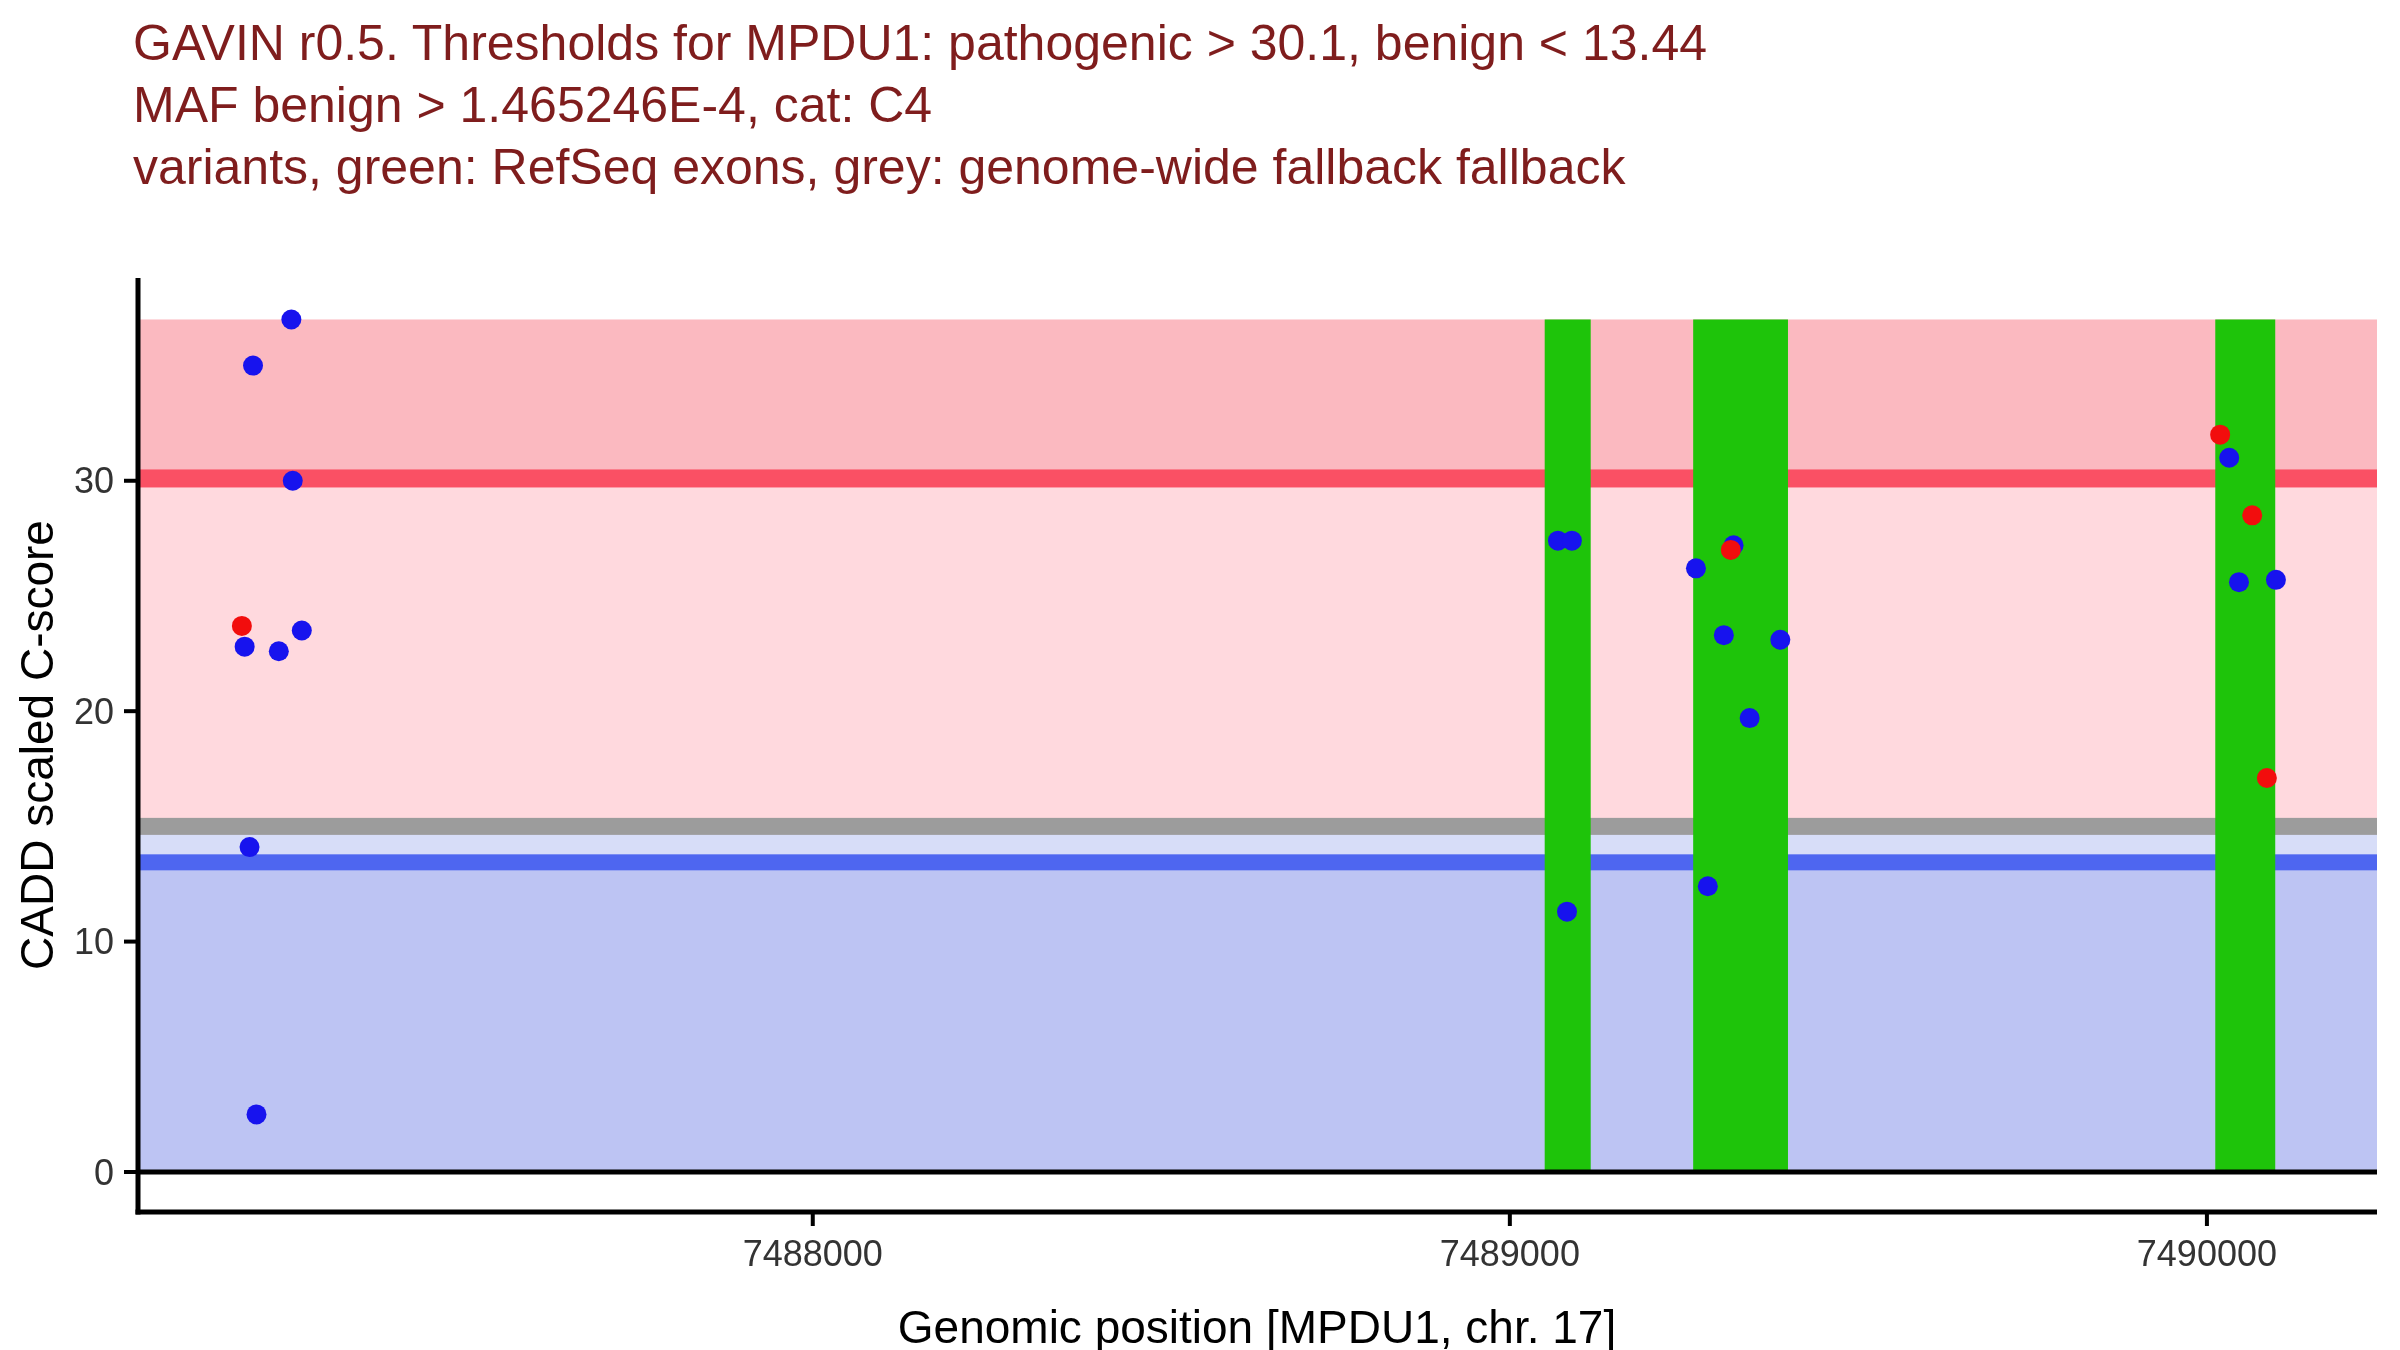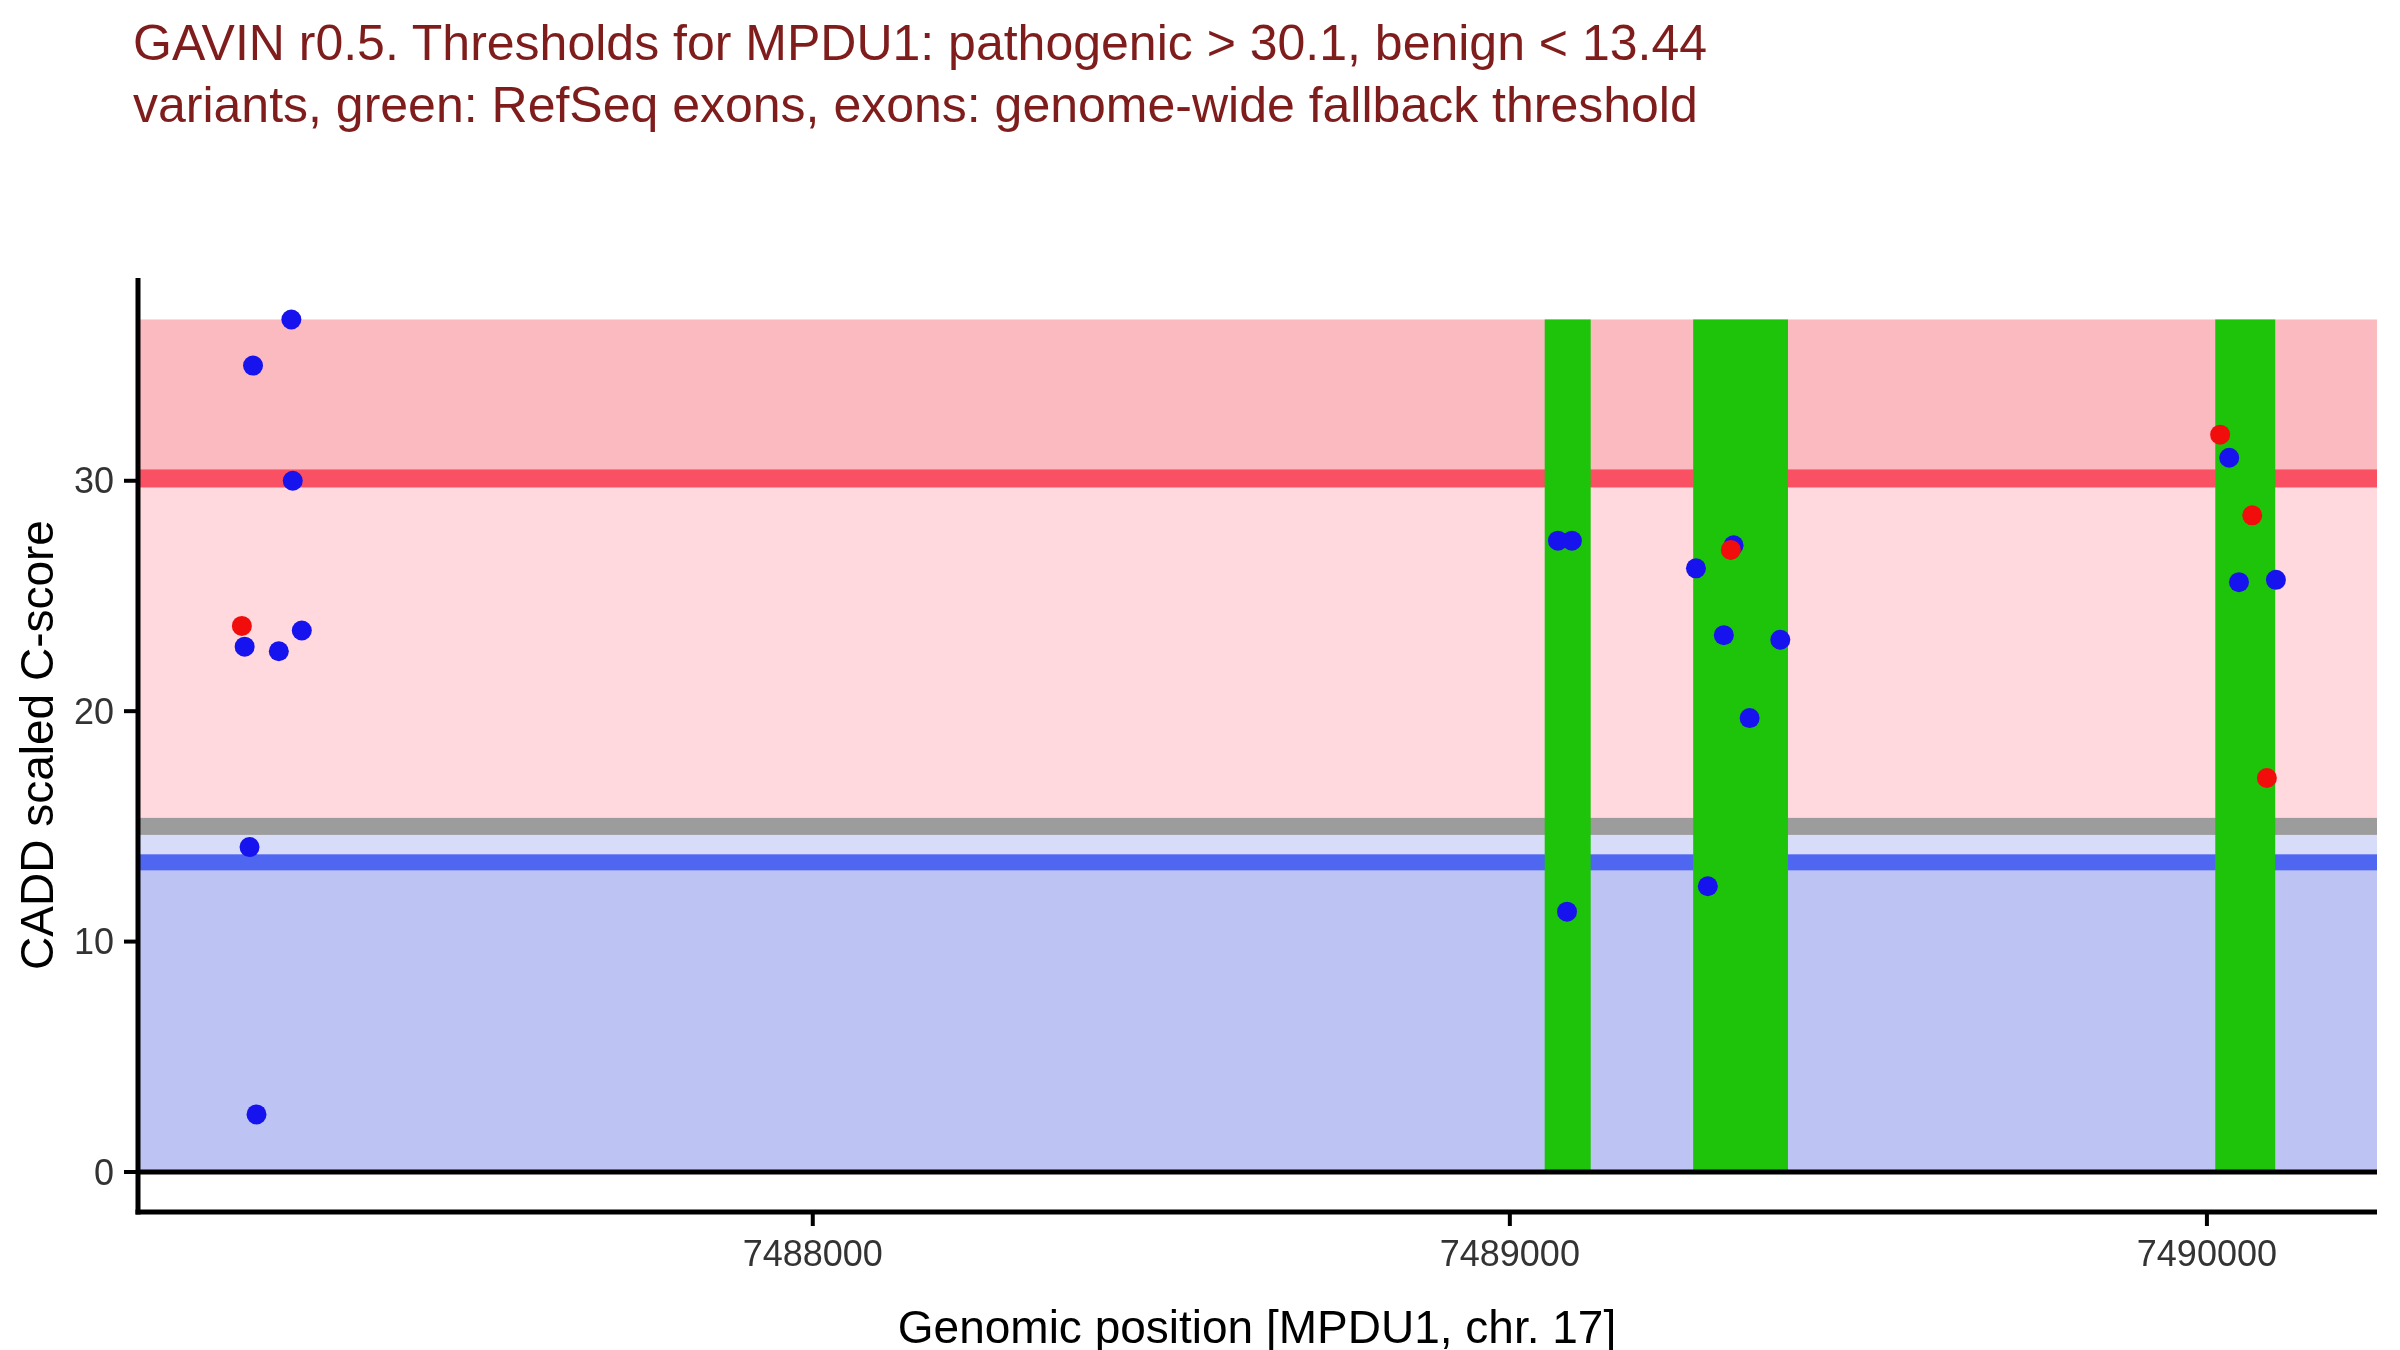--- a/index.html
+++ b/index.html
@@ -22,21 +22,22 @@
   }
   svg text{font-family:"Liberation Sans",sans-serif;}
 </style>
 </head>
 <body>
 
 <div class="chart-root">
 
   <div class="title-block">
     <div>GAVIN r0.5. Thresholds for MPDU1: pathogenic &gt; 30.1, benign &lt; 13.44</div>
-    <div>variants, green: RefSeq exons, exons: genome-wide fallback threshold</div>
+    <div>MAF benign &gt; 1.465246E-4, cat: C4</div>
+    <div>variants, green: RefSeq exons, grey: genome-wide fallback fallback</div>
   </div>
 
   <div class="y-axis-label">CADD scaled C-score</div>
 
   <svg id="plot" width="2400" height="1350" viewBox="0 0 2400 1350">
       <rect x="138" y="319.47422680412365" width="2239" height="158.98453608247416" fill="#FBB9C0"></rect>
       <rect x="138" y="478.4587628865978" width="2239" height="347.9226804123713" fill="#FFD9DE"></rect>
       <rect x="138" y="826.3814432989691" width="2239" height="35.94432989690722" fill="#D7DDF8"></rect>
       <rect x="138" y="862.3257731958763" width="2239" height="309.6742268041237" fill="#BDC4F3"></rect>
       <rect x="138" y="469.4587628865978" width="2239" height="18" fill="#FA5064"></rect>

